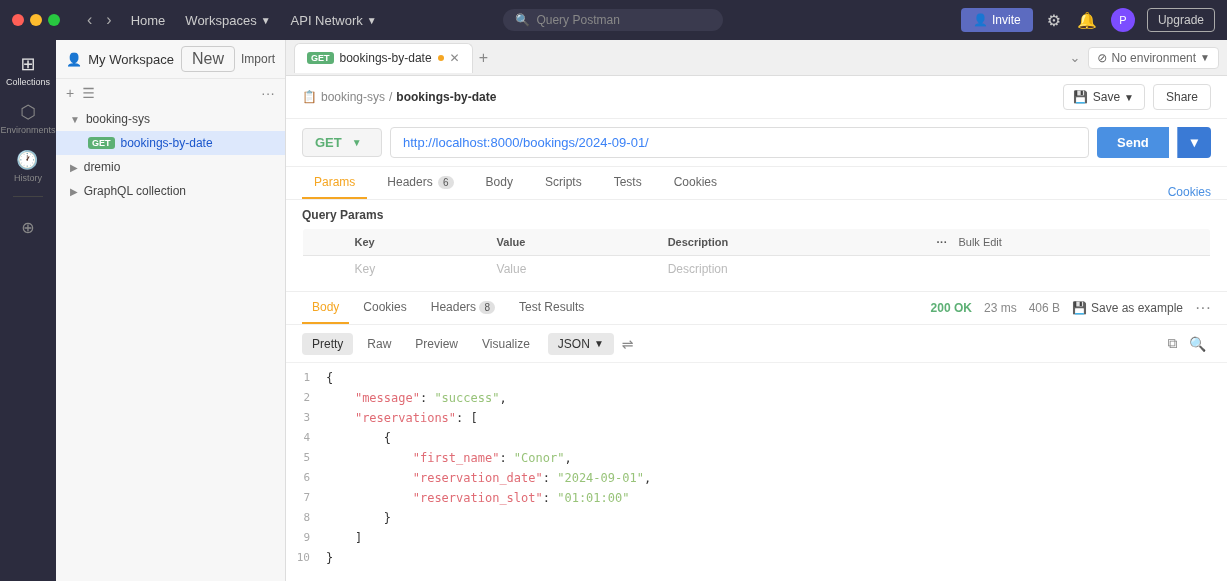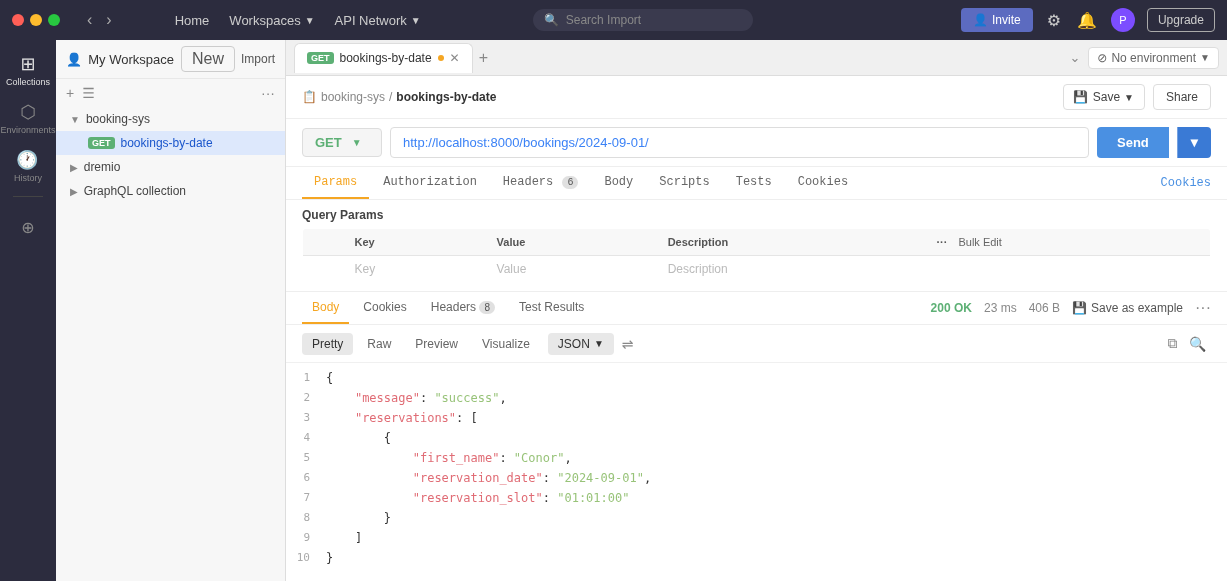--- a/index.html
+++ b/index.html
@@ -15,21 +15,21 @@
       gap: 16px;
       color: #e0e0e0;
     }
     .traffic-lights { display: flex; gap: 6px; align-items: center; }
     .traffic-light { width: 12px; height: 12px; border-radius: 50%; }
     .tl-red { background: #ff5f57; }
     .tl-yellow { background: #febc2e; }
     .tl-green { background: #28c840; }
     .nav-arrows { display: flex; gap: 8px; margin-left: 8px; }
     .nav-arrow { background: none; border: none; color: #aaa; font-size: 16px; cursor: pointer; padding: 0 3px; }
-    .titlebar-nav { display: flex; gap: 20px; align-items: flex-end; margin-left: 44px; }
+    .titlebar-nav { display: flex; gap: 20px; align-items: flex-end; }
     .titlebar-nav span { color: #ccc; font-size: 13px; cursor: pointer; }
     .search-bar {
       flex: 1;
       max-width: 220px;
       margin: 0 auto;
       background: #3a3a4e;
       border-radius: 20px;
       padding: 4px 12px;
       display: flex;
       align-items: center;
@@ -235,25 +235,24 @@
       border: none;
       border-radius: 0 4px 4px 0;
       padding: 8px 10px;
       cursor: pointer;
       border-left: 1px solid rgba(255,255,255,0.3);
     }
 
     
     .request-tabs {
       display: flex;
-      align-items: center;
+      align-items: flex-end;
       padding: 0 16px;
       border-bottom: 1px solid #eee;
-      gap: 2px;
-      font-family: Liberation Mono, monospace;
+      gap: 8px;
     }
     .req-tab {
       padding: 8px 12px;
       font-size: 12px;
       cursor: pointer;
       color: #666;
       border-bottom: 2px solid transparent;
       white-space: nowrap;
     }
     .req-tab.active { color: #f5a623; border-bottom-color: #f5a623; }
@@ -402,21 +401,21 @@
       <span>Workspaces</span>
       <span style="font-size:10px">▼</span>
     </span>
     <span style="display:flex;align-items:center;gap:4px">
       <span>API Network</span>
       <span style="font-size:10px">▼</span>
     </span>
   </div>
   <div class="search-bar">
     <span>🔍</span>
-    <span style="font-size:12px;color:#888">Search Import</span>
+    <span style="font-size:12px;color:#888">Query Postman</span>
   </div>
   <div class="titlebar-right">
     <button class="invite-btn">
       <span>👤</span>
       <span>Invite</span>
     </button>
     <button class="icon-btn">⚙</button>
     <button class="icon-btn">🔔</button>
     <div class="avatar">P</div>
     <button class="upgrade-btn">Upgrade</button>
@@ -523,21 +522,20 @@
         <span>GET</span>
         <span style="font-size:10px;margin-left:4px">▼</span>
       </div>
       <input class="url-input" type="text" value="http://localhost:8000/bookings/2024-09-01/" style="">
       <button class="send-btn">Send</button>
       <button class="send-dropdown">▼</button>
     </div>
 
     <div class="request-tabs">
       <div class="req-tab active">Params</div>
-      <div class="req-tab">Authorization</div>
       <div class="req-tab">Headers <span class="req-tab-badge">6</span></div>
       <div class="req-tab">Body</div>
       <div class="req-tab">Scripts</div>
       <div class="req-tab">Tests</div>
       <div class="req-tab">Cookies</div>
       <span class="cookies-link">Cookies</span>
     </div>
 
     <div class="query-params-section">
       <div class="section-title">Query Params</div>

